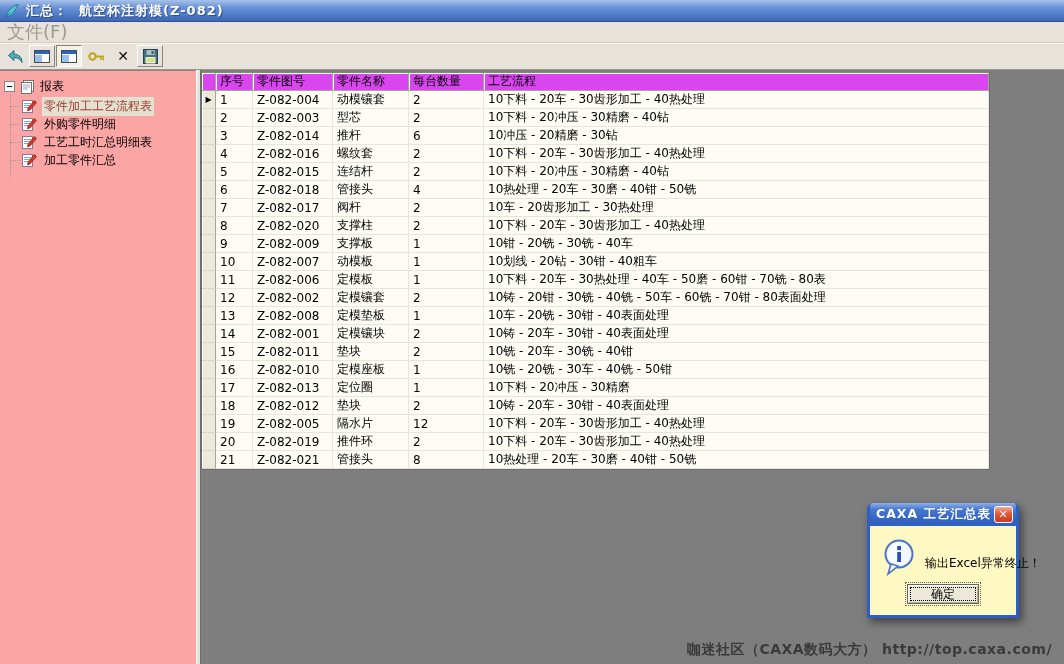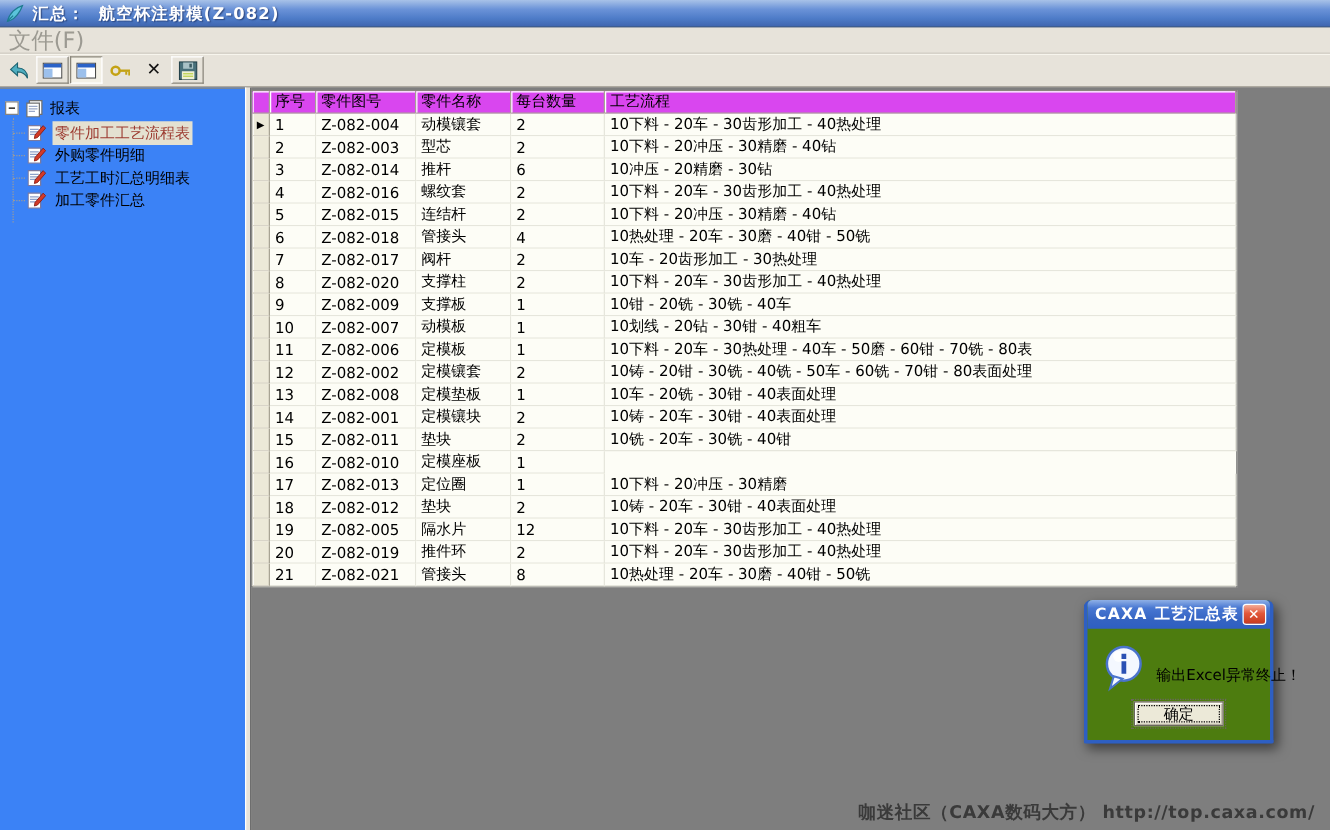--- a/index.html
+++ b/index.html
@@ -38,21 +38,21 @@
   }
   .tbtn { width:26px; height:22px; display:flex; align-items:center; justify-content:center; }
   .tbtn.raised { border:1px solid; border-color:#FFFFFF #89857A #89857A #FFFFFF; background:#E7E3DA; }
   .tbtn.checked { border:1px solid; border-color:#89857A #FFFFFF #FFFFFF #89857A; background:#F3F0E6; }
   .x-glyph { font-weight:bold; font-size:14px; color:#111; line-height:1; }
 
   
   .main { position:absolute; top:70px; left:0; right:0; bottom:0; }
   .tree-panel {
     position:absolute; left:0; top:0; bottom:0; width:196px;
-    background:#3b82f6; border-top:1px solid #8A867C; font-size:12px; color:#000;
+    background:#fca5a5; border-top:1px solid #8A867C; font-size:12px; color:#000;
     overflow:hidden;
   }
   .splitter {
     position:absolute; left:196px; top:0; bottom:0; width:5px;
     background:#E7E3DA; border-left:1px solid #FFFFFF; border-right:1px solid #6E6E6E;
   }
   .content { position:absolute; left:201px; right:0; top:0; bottom:0; background:#7E7E7E; }
 
   
   .tree-root { display:flex; align-items:center; height:19px; margin:6px 0 0 4px; }
@@ -98,22 +98,22 @@
   .marker { font-size:8px; color:#000; }
 
   
   .watermark {
     position:absolute; right:12px; bottom:5px; color:#3A3A3A;
     font-size:14px; font-weight:bold; letter-spacing:0.5px;
   }
 
   
   .dialog {
-    position:absolute; left:867px; top:480px; width:152px; height:115px;
-    background:#4d7c0f; border:3px solid #2E5FC2; border-top:none;
+    position:absolute; left:867px; top:503px; width:152px; height:115px;
+    background:#fef9c3; border:3px solid #2E5FC2; border-top:none;
     border-radius:6px 6px 2px 2px; box-shadow:3px 4px 9px rgba(0,0,0,.5); z-index:10;
   }
   .dialog-title {
     height:23px; border-radius:4px 4px 0 0; position:relative;
     background:linear-gradient(180deg,#8FB0E6 0%,#4877D2 28%,#3463C2 70%,#2E5FC2 100%);
     display:flex; align-items:center; padding-left:6px;
     color:#fff; font-weight:bold; font-size:12.5px; letter-spacing:1px; white-space:pre;
   }
   .dialog-close {
     position:absolute; right:3px; top:3px; width:19px; height:17px;
@@ -376,20 +376,21 @@
             <div class="cell td c3">垫块</div>
             <div class="cell td c4">2</div>
             <div class="cell td c5">10铣 - 20车 - 30铣 - 40钳</div>
           </div>
           <div class="grow">
             <div class="cell td sel c0"></div>
             <div class="cell td c1">16</div>
             <div class="cell td c2">Z-082-010</div>
             <div class="cell td c3">定模座板</div>
             <div class="cell td c4">1</div>
+            <div class="cell td c5">10铣 - 20铣 - 30车 - 40铣 - 50钳</div>
           </div>
           <div class="grow">
             <div class="cell td sel c0"></div>
             <div class="cell td c1">17</div>
             <div class="cell td c2">Z-082-013</div>
             <div class="cell td c3">定位圈</div>
             <div class="cell td c4">1</div>
             <div class="cell td c5">10下料 - 20冲压 - 30精磨</div>
           </div>
           <div class="grow">

